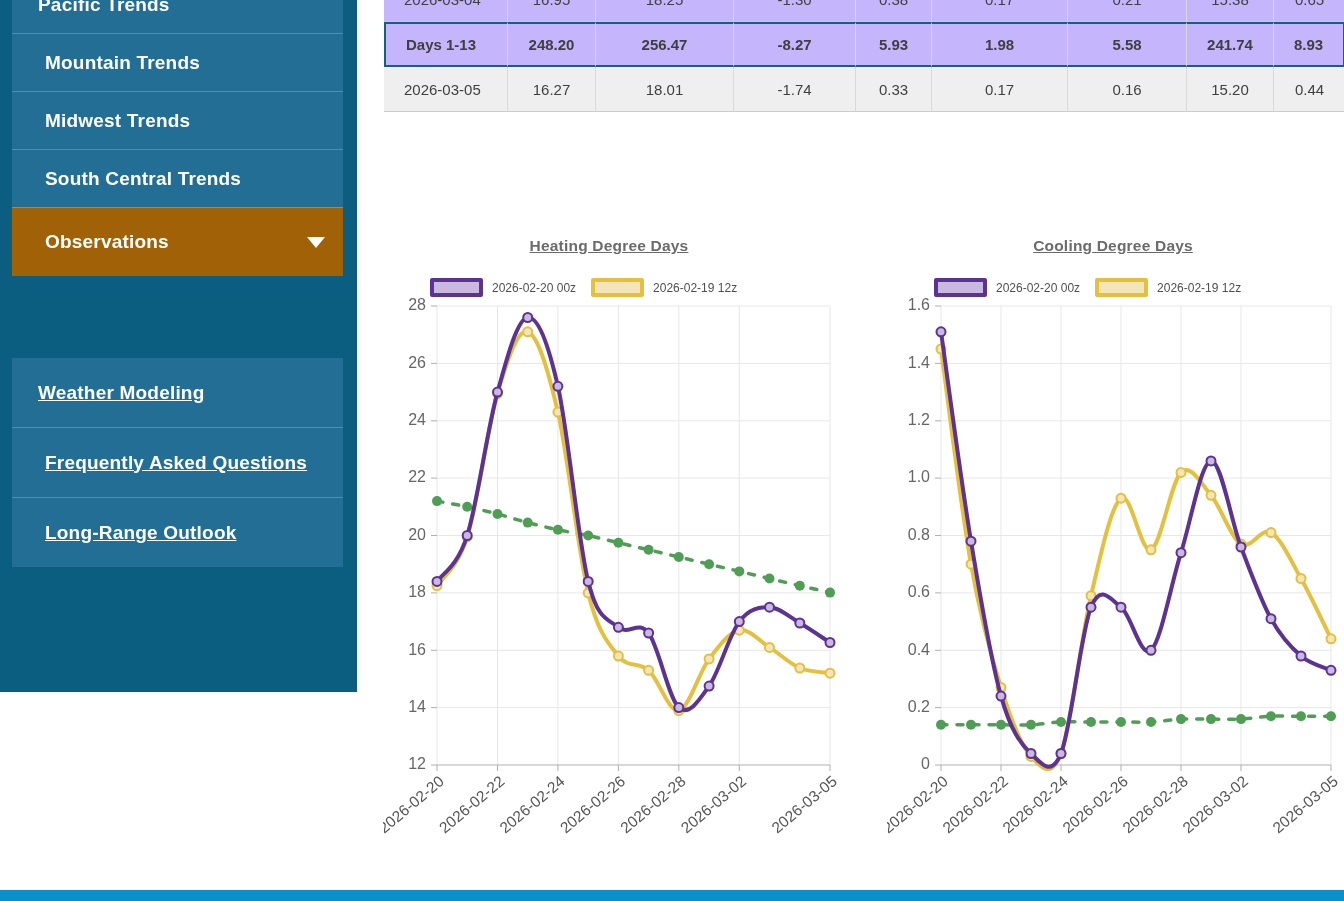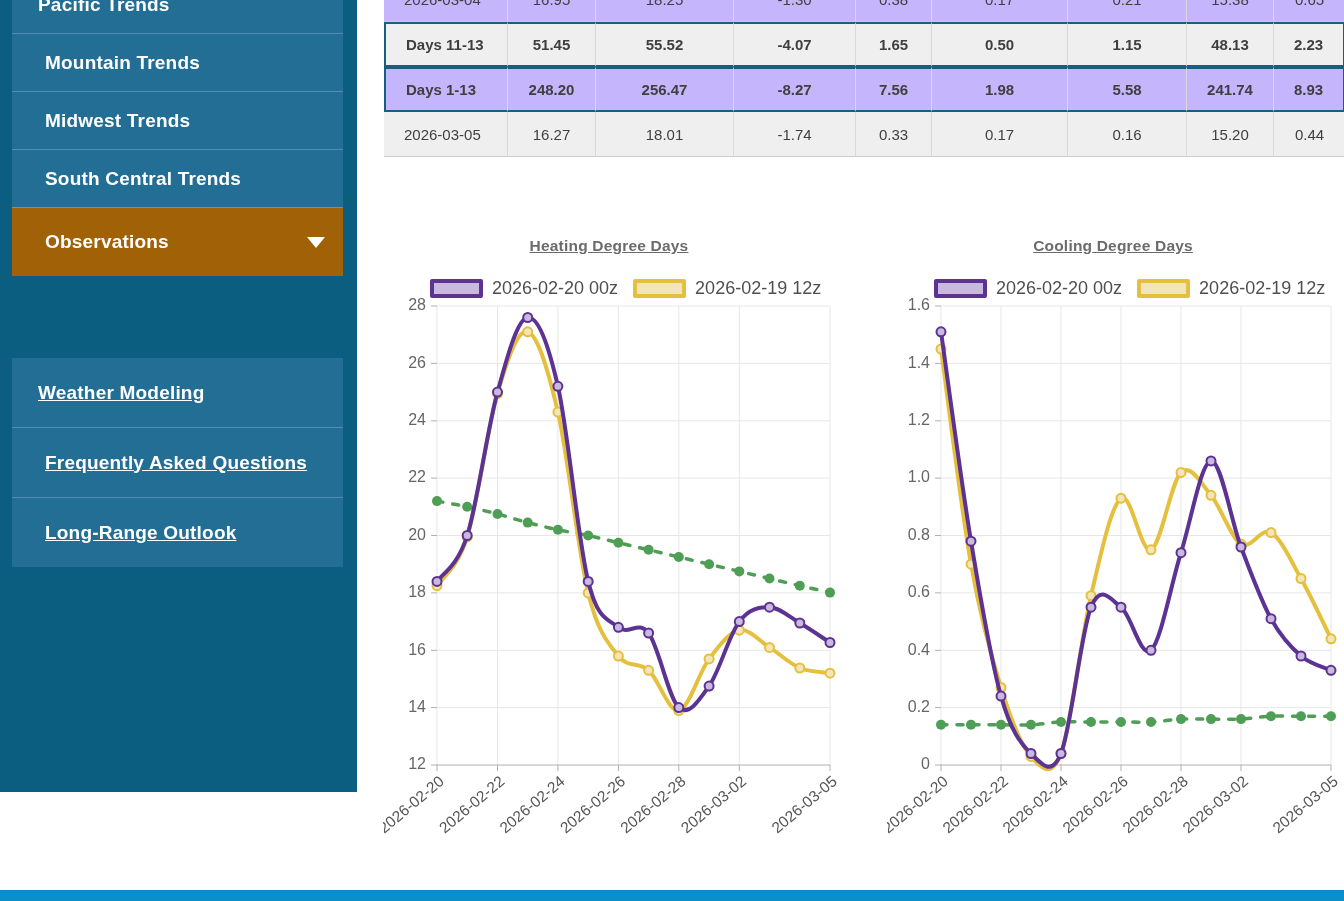--- a/index.html
+++ b/index.html
@@ -2,21 +2,21 @@
 <html><head>
 <meta charset="utf-8">
 <style>
   html,body { margin:0; padding:0; }
   body {
     width:1344px; height:901px; overflow:hidden; position:relative;
     background:#ffffff; font-family:"Liberation Sans", sans-serif;
   }
 
   
-  .sidebar { position:absolute; left:0; top:0; width:357px; height:792px; background:#0c5e81; }
+  .sidebar { position:absolute; left:0; top:0; width:357px; height:692px; background:#0c5e81; }
   .nav-group { position:absolute; left:12px; width:331px; }
   .nav-primary { top:-24px; }
   .nav-secondary { top:358px; }
   .nav-item {
     position:relative; background:#226e94; color:#fff; font-size:19px; font-weight:600;
     letter-spacing:.2px; display:flex; align-items:center; padding-left:26px; cursor:pointer;
   }
   .nav-primary .nav-item { height:57px; }
   .nav-secondary .nav-item { height:69px;text-decoration:underline; }
   .nav-item + .nav-item { border-top:1px solid rgba(255,255,255,.22);padding-left:33px; }
@@ -51,21 +51,21 @@
   .chart { position:absolute; background:#fff; }
   #chart-heating { left:26px; top:228px; width:477px; height:632px; }
   #chart-cooling { left:530px; top:228px; width:457px; height:632px; }
   .chart-title {
     position:absolute; top:9px; left:0; width:452px; text-align:center;
     font-size:15.5px; font-weight:700; color:#6b6b6b; letter-spacing:.2px;text-decoration:underline;
   }
   .legend { position:absolute; top:50px; left:47px; display:flex; align-items:center; }
   .swatch { width:45px; height:11px; border:4px solid #888; border-radius:2px; margin-right:9px; background:#eee; }
   .swatch.second { margin-left:15px; }
-  .legend-label { font-size:18px; color:#4f4f4f; }
+  .legend-label { font-size:12px; color:#4f4f4f; }
   svg.plot { position:absolute; left:0; top:0; width:100%; height:100%; }
 </style>
 </head>
 <body>
 
 <div class="app">
 
   <aside class="sidebar">
     <nav class="nav-group nav-primary">
         <div class="nav-item">
@@ -117,37 +117,26 @@
             <td class="label-cell">2026-03-04</td>
             <td>16.95</td>
             <td>18.25</td>
             <td>-1.30</td>
             <td>0.38</td>
             <td>0.17</td>
             <td>0.21</td>
             <td>15.38</td>
             <td>0.65</td>
           </tr>
-          <tr class="shade hl">
-            <td class="label-cell">Days 11-13</td>
-            <td>51.45</td>
-            <td>55.52</td>
-            <td>-4.07</td>
-            <td>1.65</td>
-            <td>0.50</td>
-            <td>1.15</td>
-            <td>48.13</td>
-            <td>2.23</td>
-          </tr>
           <tr class="hl">
             <td class="label-cell">Days 1-13</td>
             <td>248.20</td>
             <td>256.47</td>
             <td>-8.27</td>
-            <td>7.56</td>
+            <td>5.93</td>
             <td>1.98</td>
             <td>5.58</td>
             <td>241.74</td>
             <td>8.93</td>
           </tr>
           <tr class="shade ">
             <td class="label-cell">2026-03-05</td>
             <td>16.27</td>
             <td>18.01</td>
             <td>-1.74</td>

